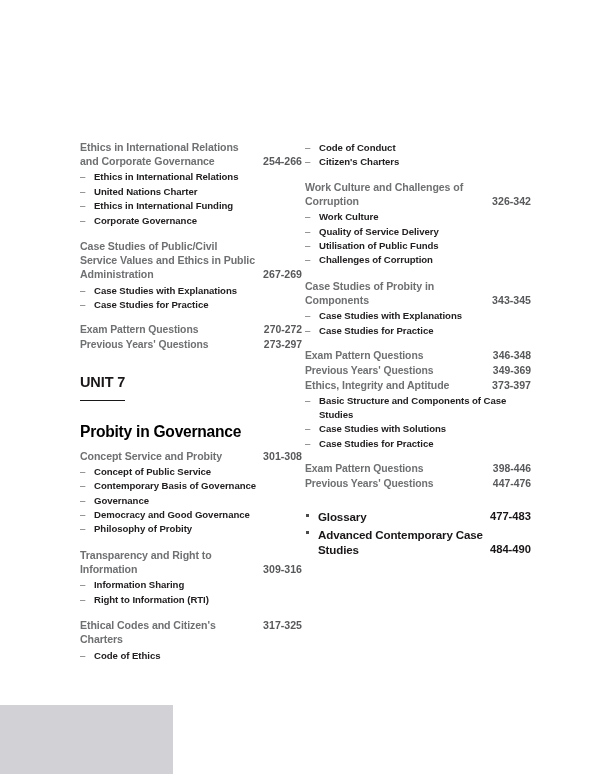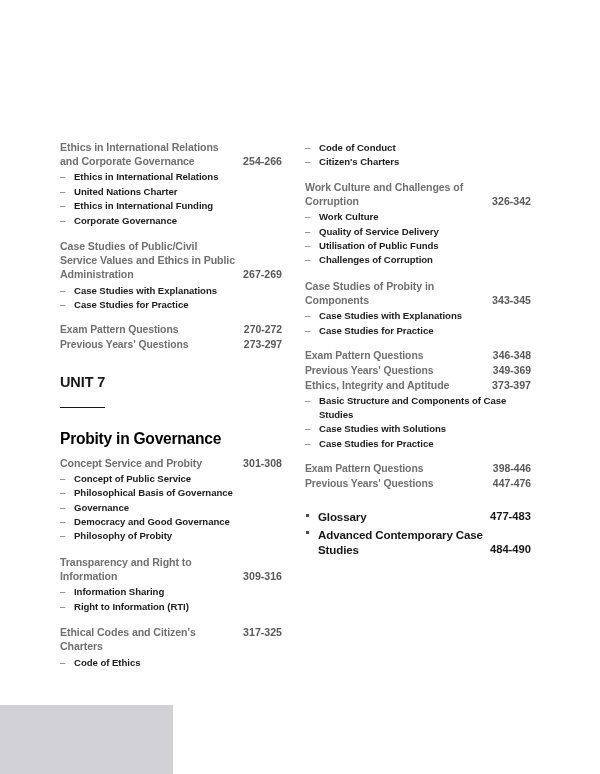--- a/index.html
+++ b/index.html
@@ -39,21 +39,21 @@
     left: 0;
     top: 0;
     width: 600px;
     height: 690px;
   }
 
   .col {
     position: absolute;
     top: 140px;
   }
-  .col-left  { left: 60px;  width: 222px; }
+  .col-left  { left: 80px;  width: 222px; }
   .col-right { left: 305px; width: 226px; }
 
   
   .block { margin-bottom: 12px; }
   .block.tight { margin-bottom: 11px; }
 
   
   .entry {
     display: flex;
     align-items: flex-start;
@@ -114,21 +114,21 @@
 
   
   .unit { margin: 20px 0 8px 0; }
   .unit-label {
     font-size: 14.5px;
     font-weight: bold;
     color: #1a1718;
     letter-spacing: -0.1px;
     display: inline-block;
     border-bottom: 1.6px solid #1a1718;
-    padding-bottom: 16px;
+    padding-bottom: 9px;
     line-height: 17px;
   }
   .unit-title {
     font-size: 15.6px;
     font-weight: bold;
     color: #000000;
     letter-spacing: -0.25px;
     line-height: 19px;
     margin-top: 21px;
   }
@@ -236,21 +236,21 @@
         <div class="unit-title">Probity in Governance</div>
       </div>
 
       <div class="block">
         <div class="entry">
           <span class="entry-title">Concept Service and Probity</span>
           <span class="entry-pages">301-308</span>
         </div>
         <ul class="subs">
           <li><span class="dash">–</span><span>Concept of Public Service</span></li>
-          <li><span class="dash">–</span><span>Philosophical Basis of Governance</span></li>
+          <li><span class="dash">–</span><span>Contemporary Basis of Governance</span></li>
           <li><span class="dash">–</span><span>Governance</span></li>
           <li><span class="dash">–</span><span>Democracy and Good Governance</span></li>
           <li><span class="dash">–</span><span>Philosophy of Probity</span></li>
         </ul>
       </div>
 
       <div class="block">
         <div class="entry align-last">
           <span class="entry-title">Transparency and Right to Information</span>
           <span class="entry-pages">309-316</span>

